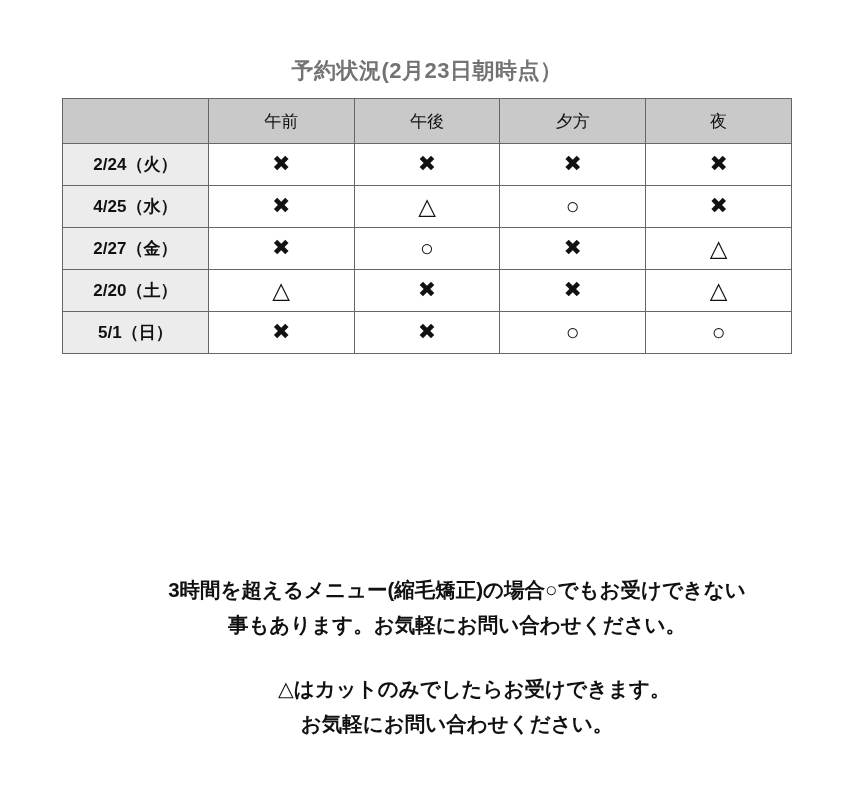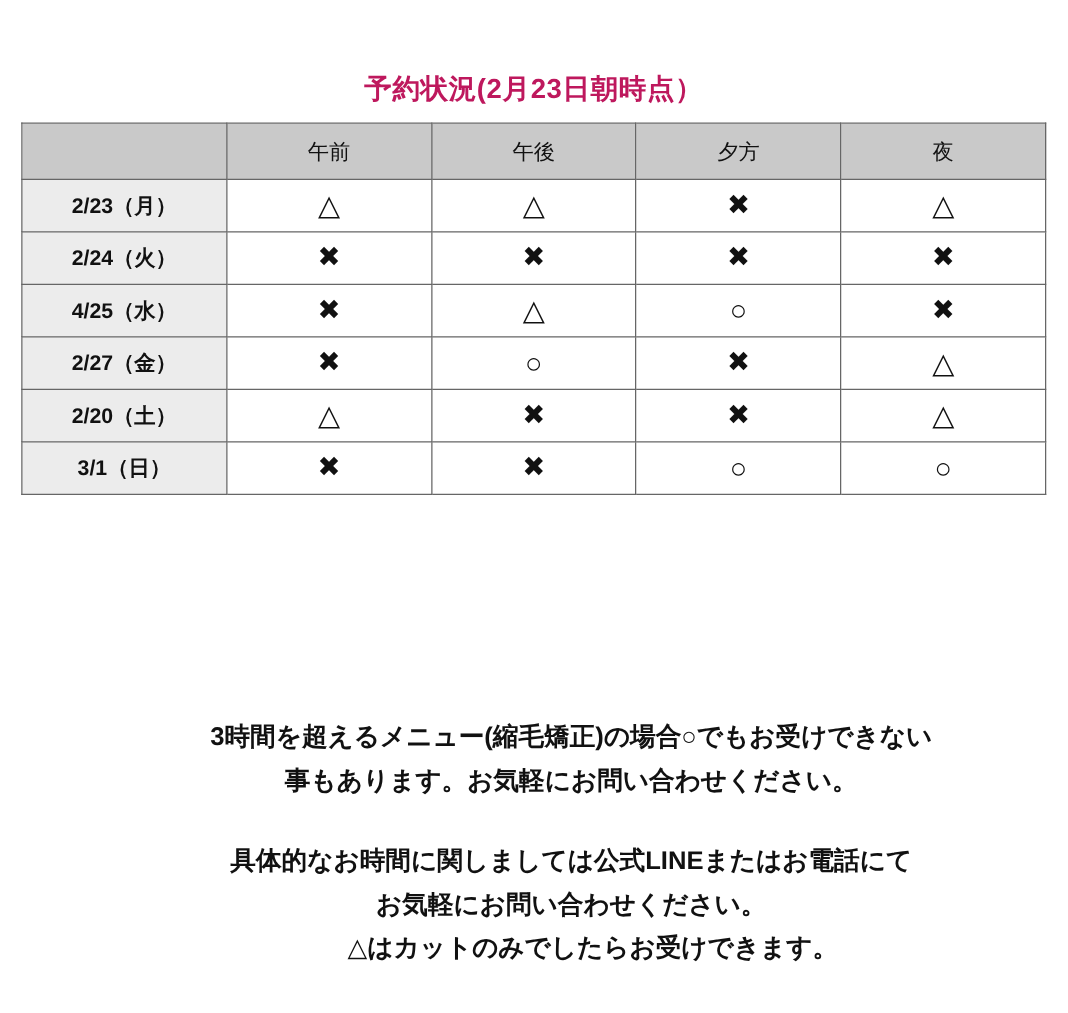--- a/index.html
+++ b/index.html
@@ -23,26 +23,26 @@
     padding: 0;
     position: relative;
   }
 
   .title {
     text-align: center;
     font-size: 22px;
     font-weight: bold;
     letter-spacing: 0.5px;
     margin: 56px 0 12px 0;
-    color: #be185d;
+    color: #737373;
   }
 
   .table-wrap {
     margin: 0 auto;
-    width: 820px;
+    width: 730px;
   }
 
   table.schedule {
     border-collapse: collapse;
     width: 100%;
     table-layout: fixed;
   }
 
   table.schedule th,
   table.schedule td {
@@ -134,27 +134,20 @@
         <tr>
           <th class="corner"></th>
           <th>午前</th>
           <th>午後</th>
           <th>夕方</th>
           <th>夜</th>
         </tr>
       </thead>
       <tbody>
         <tr>
-          <th class="daycell">2/23（月）</th>
-          <td><span class="mark triangle">△</span></td>
-          <td><span class="mark triangle">△</span></td>
-          <td><span class="mark cross">✖</span></td>
-          <td><span class="mark triangle">△</span></td>
-        </tr>
-        <tr>
           <th class="daycell">2/24（火）</th>
           <td><span class="mark cross">✖</span></td>
           <td><span class="mark cross">✖</span></td>
           <td><span class="mark cross">✖</span></td>
           <td><span class="mark cross">✖</span></td>
         </tr>
         <tr>
           <th class="daycell">4/25（水）</th>
           <td><span class="mark cross">✖</span></td>
           <td><span class="mark triangle">△</span></td>
@@ -169,36 +162,35 @@
           <td><span class="mark triangle">△</span></td>
         </tr>
         <tr>
           <th class="daycell">2/20（土）</th>
           <td><span class="mark triangle">△</span></td>
           <td><span class="mark cross">✖</span></td>
           <td><span class="mark cross">✖</span></td>
           <td><span class="mark triangle">△</span></td>
         </tr>
         <tr>
-          <th class="daycell">3/1（日）</th>
+          <th class="daycell">5/1（日）</th>
           <td><span class="mark cross">✖</span></td>
           <td><span class="mark cross">✖</span></td>
           <td><span class="mark circle">○</span></td>
           <td><span class="mark circle">○</span></td>
         </tr>
       </tbody>
     </table>
   </div>
 
   <div class="notes">
     <div class="note-block">
       <div class="note-line">3時間を超えるメニュー(縮毛矯正)の場合○でもお受けできない</div>
       <div class="note-line">事もあります。お気軽にお問い合わせください。</div>
     </div>
     <div class="note-gap"></div>
     <div class="note-block">
-      <div class="note-line">具体的なお時間に関しましては公式LINEまたはお電話にて</div>
+      <div class="note-line note-indent">　△はカットのみでしたらお受けできます。</div>
       <div class="note-line">お気軽にお問い合わせください。</div>
-      <div class="note-line note-indent">　△はカットのみでしたらお受けできます。</div>
     </div>
   </div>
 
 </div>
 
 </body></html>

